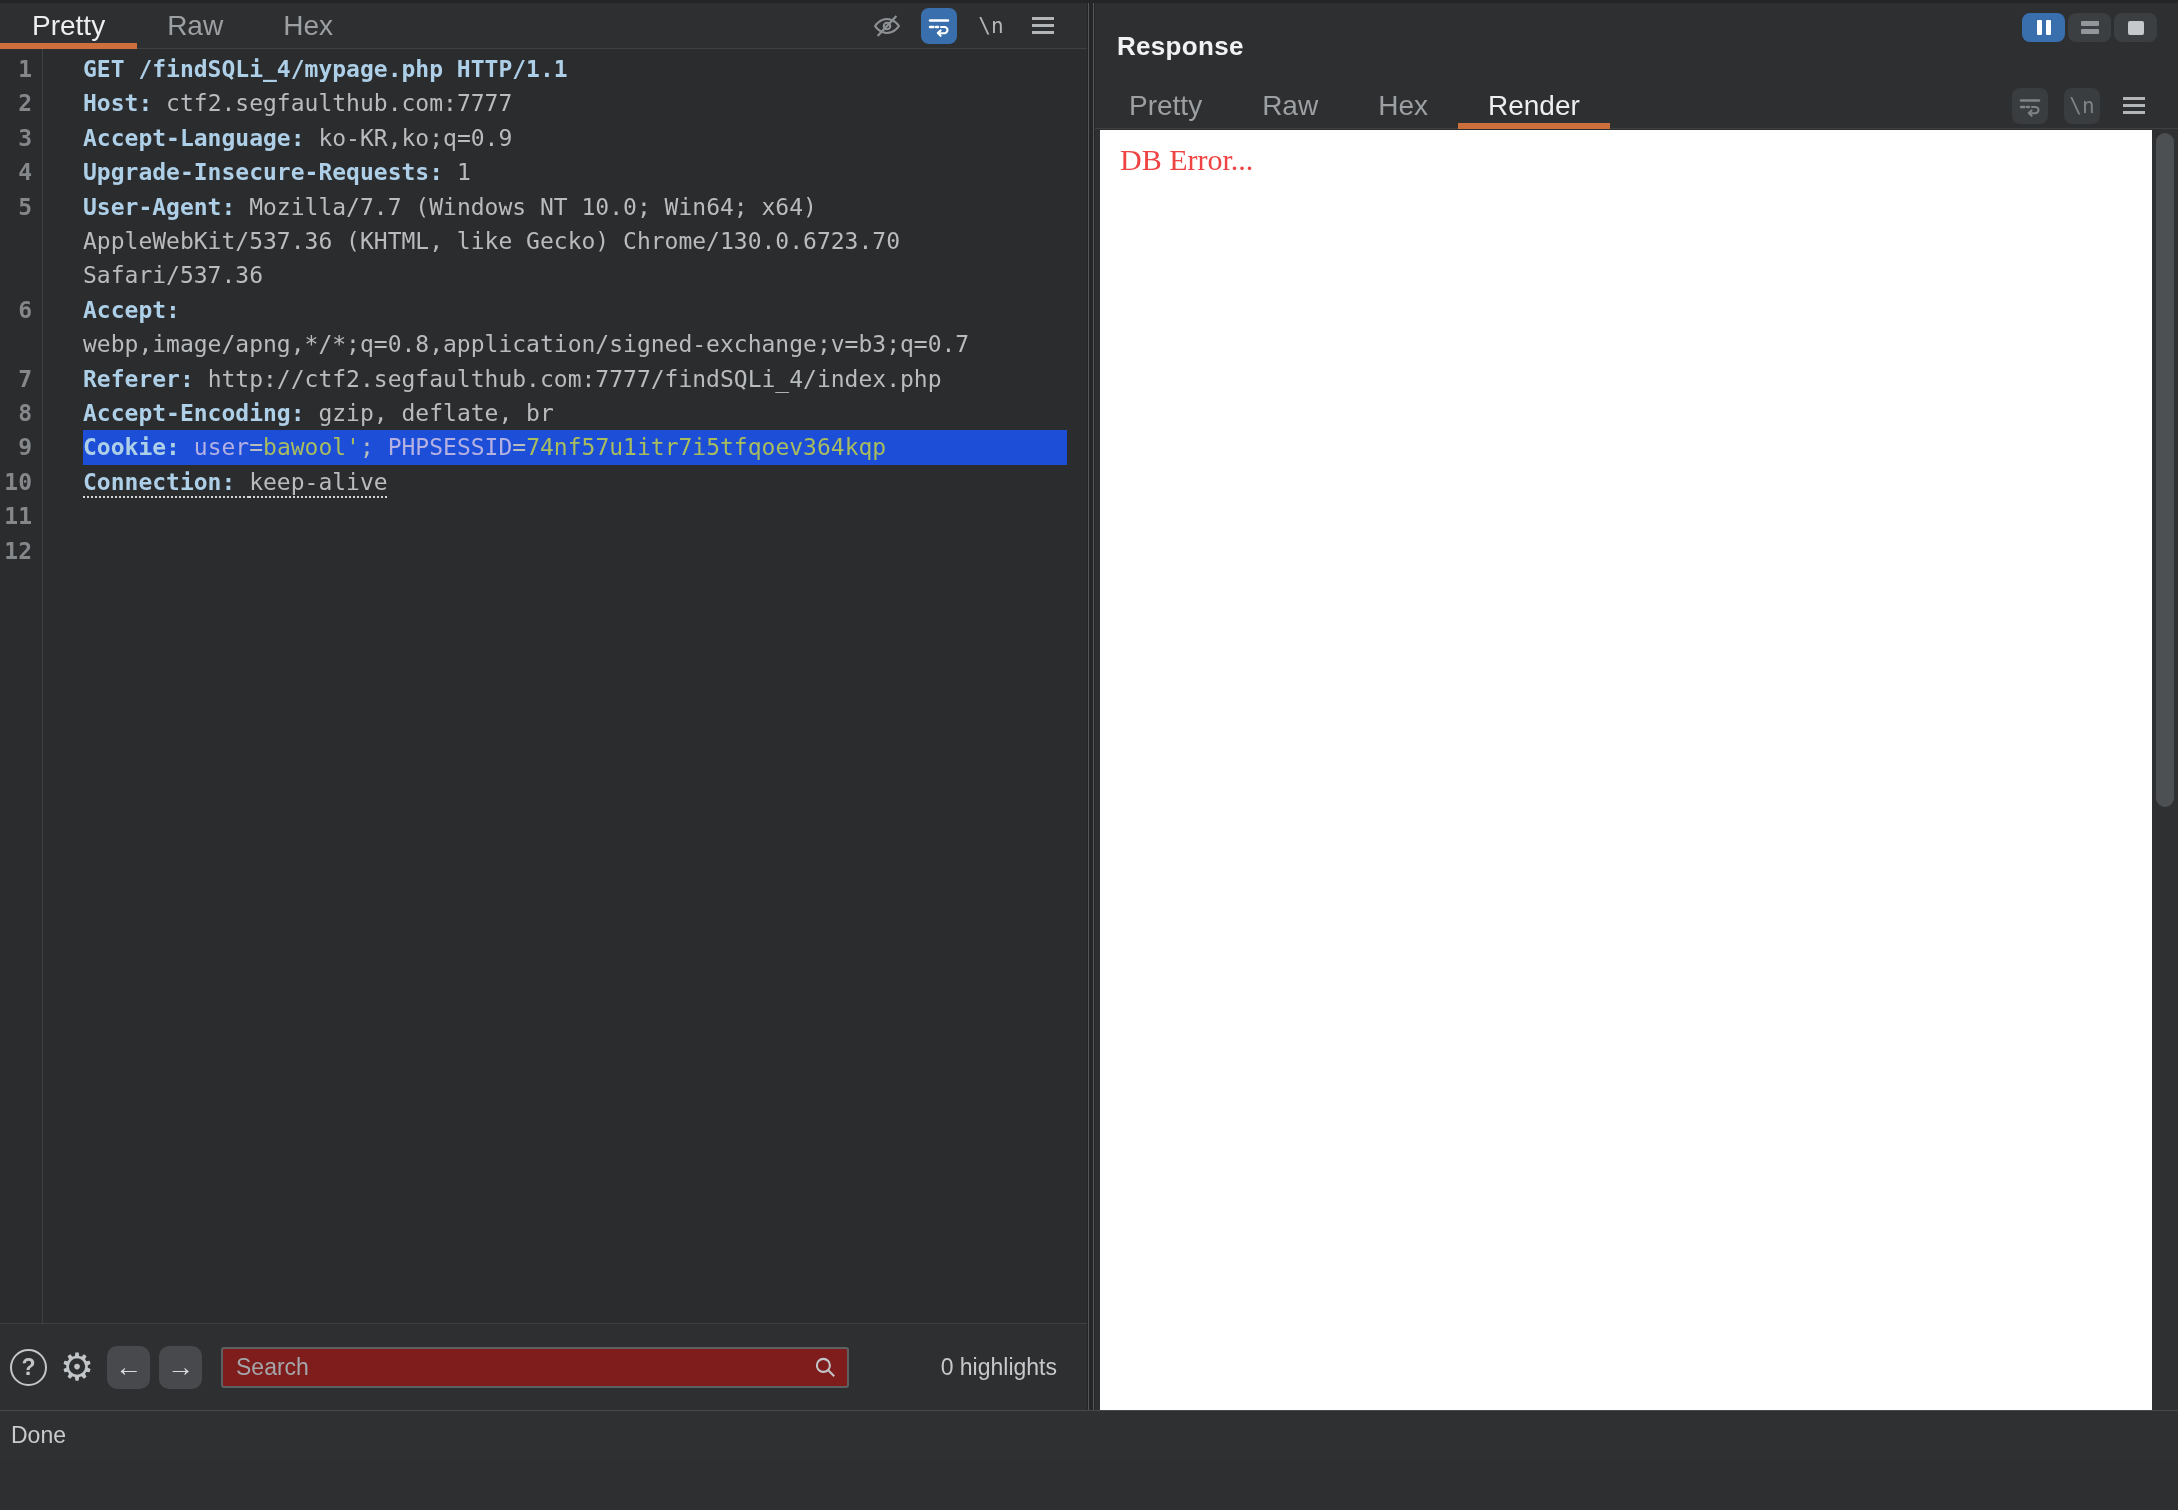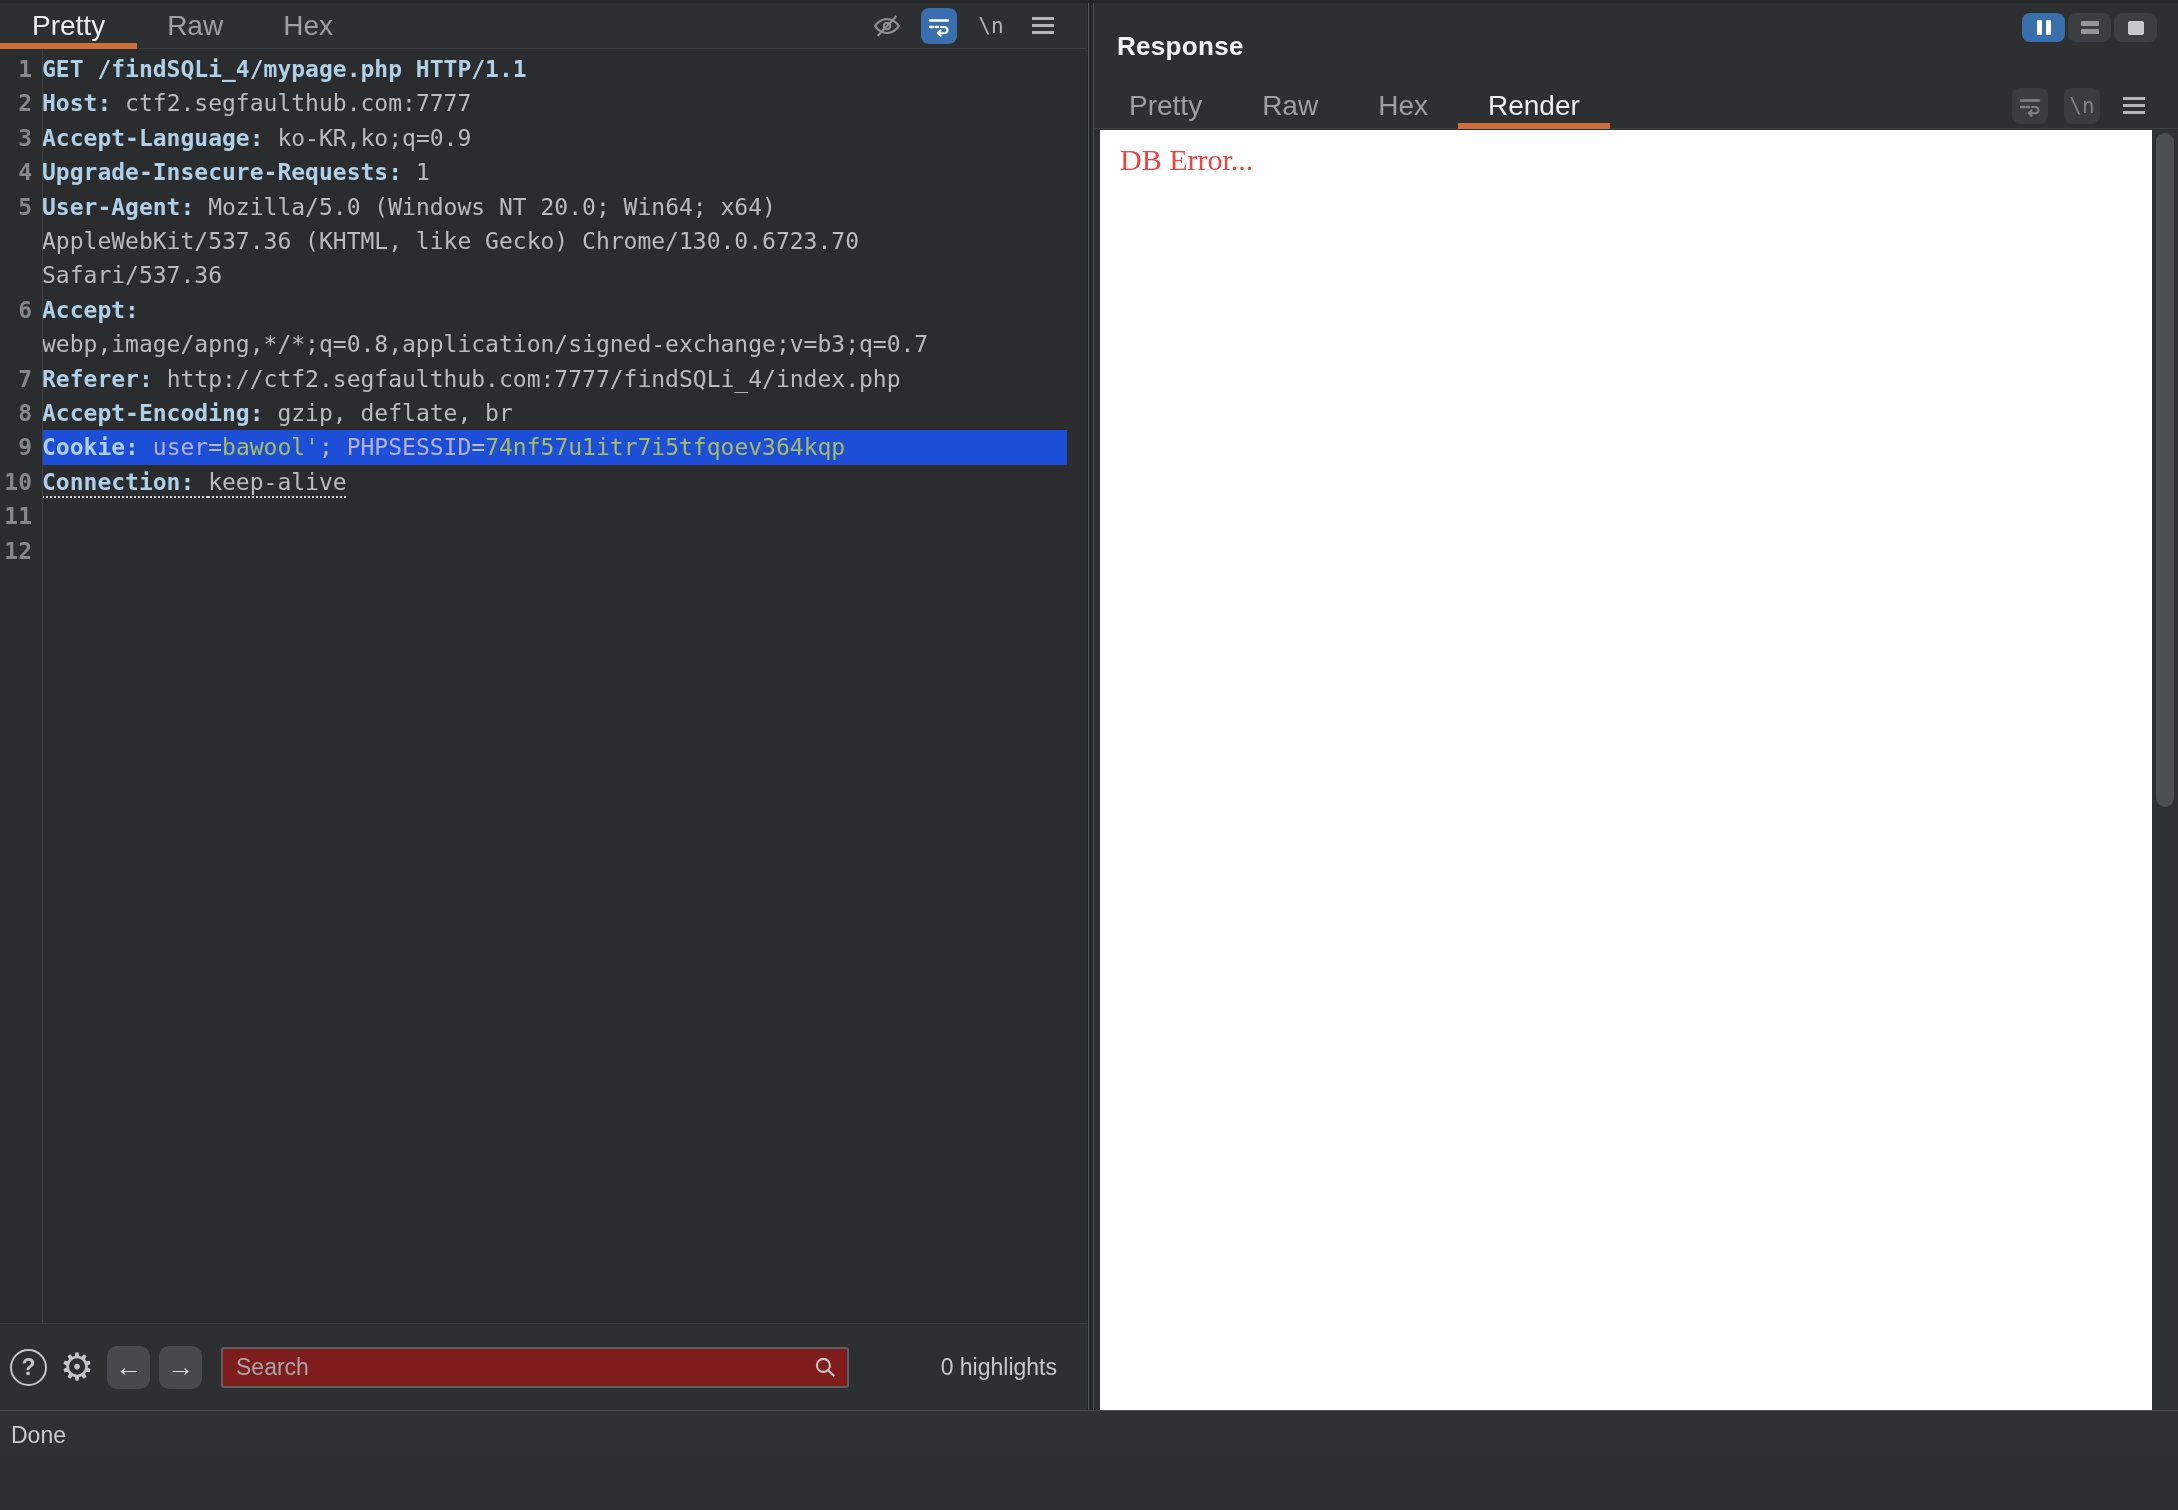--- a/index.html
+++ b/index.html
@@ -36,21 +36,21 @@
   .nl-label { font-family:"DejaVu Sans Mono", monospace; font-size:21px; color:#b3b6b8; }
   .tbtn.dim .nl-label { color:#7f8386; }
   .burger { display:flex; flex-direction:column; gap:4px; }
   .burger i { display:block; width:22px; height:3px; background:#b3b6b8; }
 
   
   .editor { flex:1; position:relative; background:#2b2c2e; padding-top:3px; overflow:hidden; }
   .gutter-line { position:absolute; left:42px; top:0; bottom:0; width:1px; background:#3f4244; }
   .erow { display:flex; margin-right:20px; font-family:"DejaVu Sans Mono", monospace; font-size:23px; line-height:34.4px; }
   .erow .ln { width:42px; min-width:42px; text-align:right; padding-right:10px; color:#85888b; font-weight:bold; }
-  .erow .code { flex:1; white-space:pre; }
+  .erow .code { flex:1; white-space:pre;margin-left:41px; }
   .erow.hl .code { background:#1d4ed8; }
   .code.dotted { text-decoration:underline dotted #d4d6d8; text-decoration-thickness:2px; text-underline-offset:7px; }
   .seg-key   { color:#aecfe8; font-weight:bold; }
   .seg-value { color:#b9bcbe; }
   .seg-param { color:#b4b1e2; }
   .seg-pval  { color:#a9bd5e; }
 
   
   .searchbar { height:87px; border-top:1px solid #3d3f42; background:#2d2f31; display:flex; align-items:center; padding:0 30px 0 10px; gap:9px; }
   .icon-help { width:37px; height:37px; border:2.5px solid #c3c6c8; border-radius:50%; color:#c3c6c8; font-size:23px; font-weight:bold; display:flex; align-items:center; justify-content:center; }
@@ -151,21 +151,21 @@
             <div class="erow">
               <span class="ln">3</span>
               <span class="code"><span class="seg-key">Accept-Language: </span><span class="seg-value">ko-KR,ko;q=0.9</span></span>
             </div>
             <div class="erow">
               <span class="ln">4</span>
               <span class="code"><span class="seg-key">Upgrade-Insecure-Requests: </span><span class="seg-value">1</span></span>
             </div>
             <div class="erow">
               <span class="ln">5</span>
-              <span class="code"><span class="seg-key">User-Agent: </span><span class="seg-value">Mozilla/5.0 (Windows NT 20.0; Win64; x64)</span></span>
+              <span class="code"><span class="seg-key">User-Agent: </span><span class="seg-value">Mozilla/7.7 (Windows NT 10.0; Win64; x64)</span></span>
             </div>
             <div class="erow">
               <span class="ln"></span>
               <span class="code"><span class="seg-value">AppleWebKit/537.36 (KHTML, like Gecko) Chrome/130.0.6723.70</span></span>
             </div>
             <div class="erow">
               <span class="ln"></span>
               <span class="code"><span class="seg-value">Safari/537.36</span></span>
             </div>
             <div class="erow">

